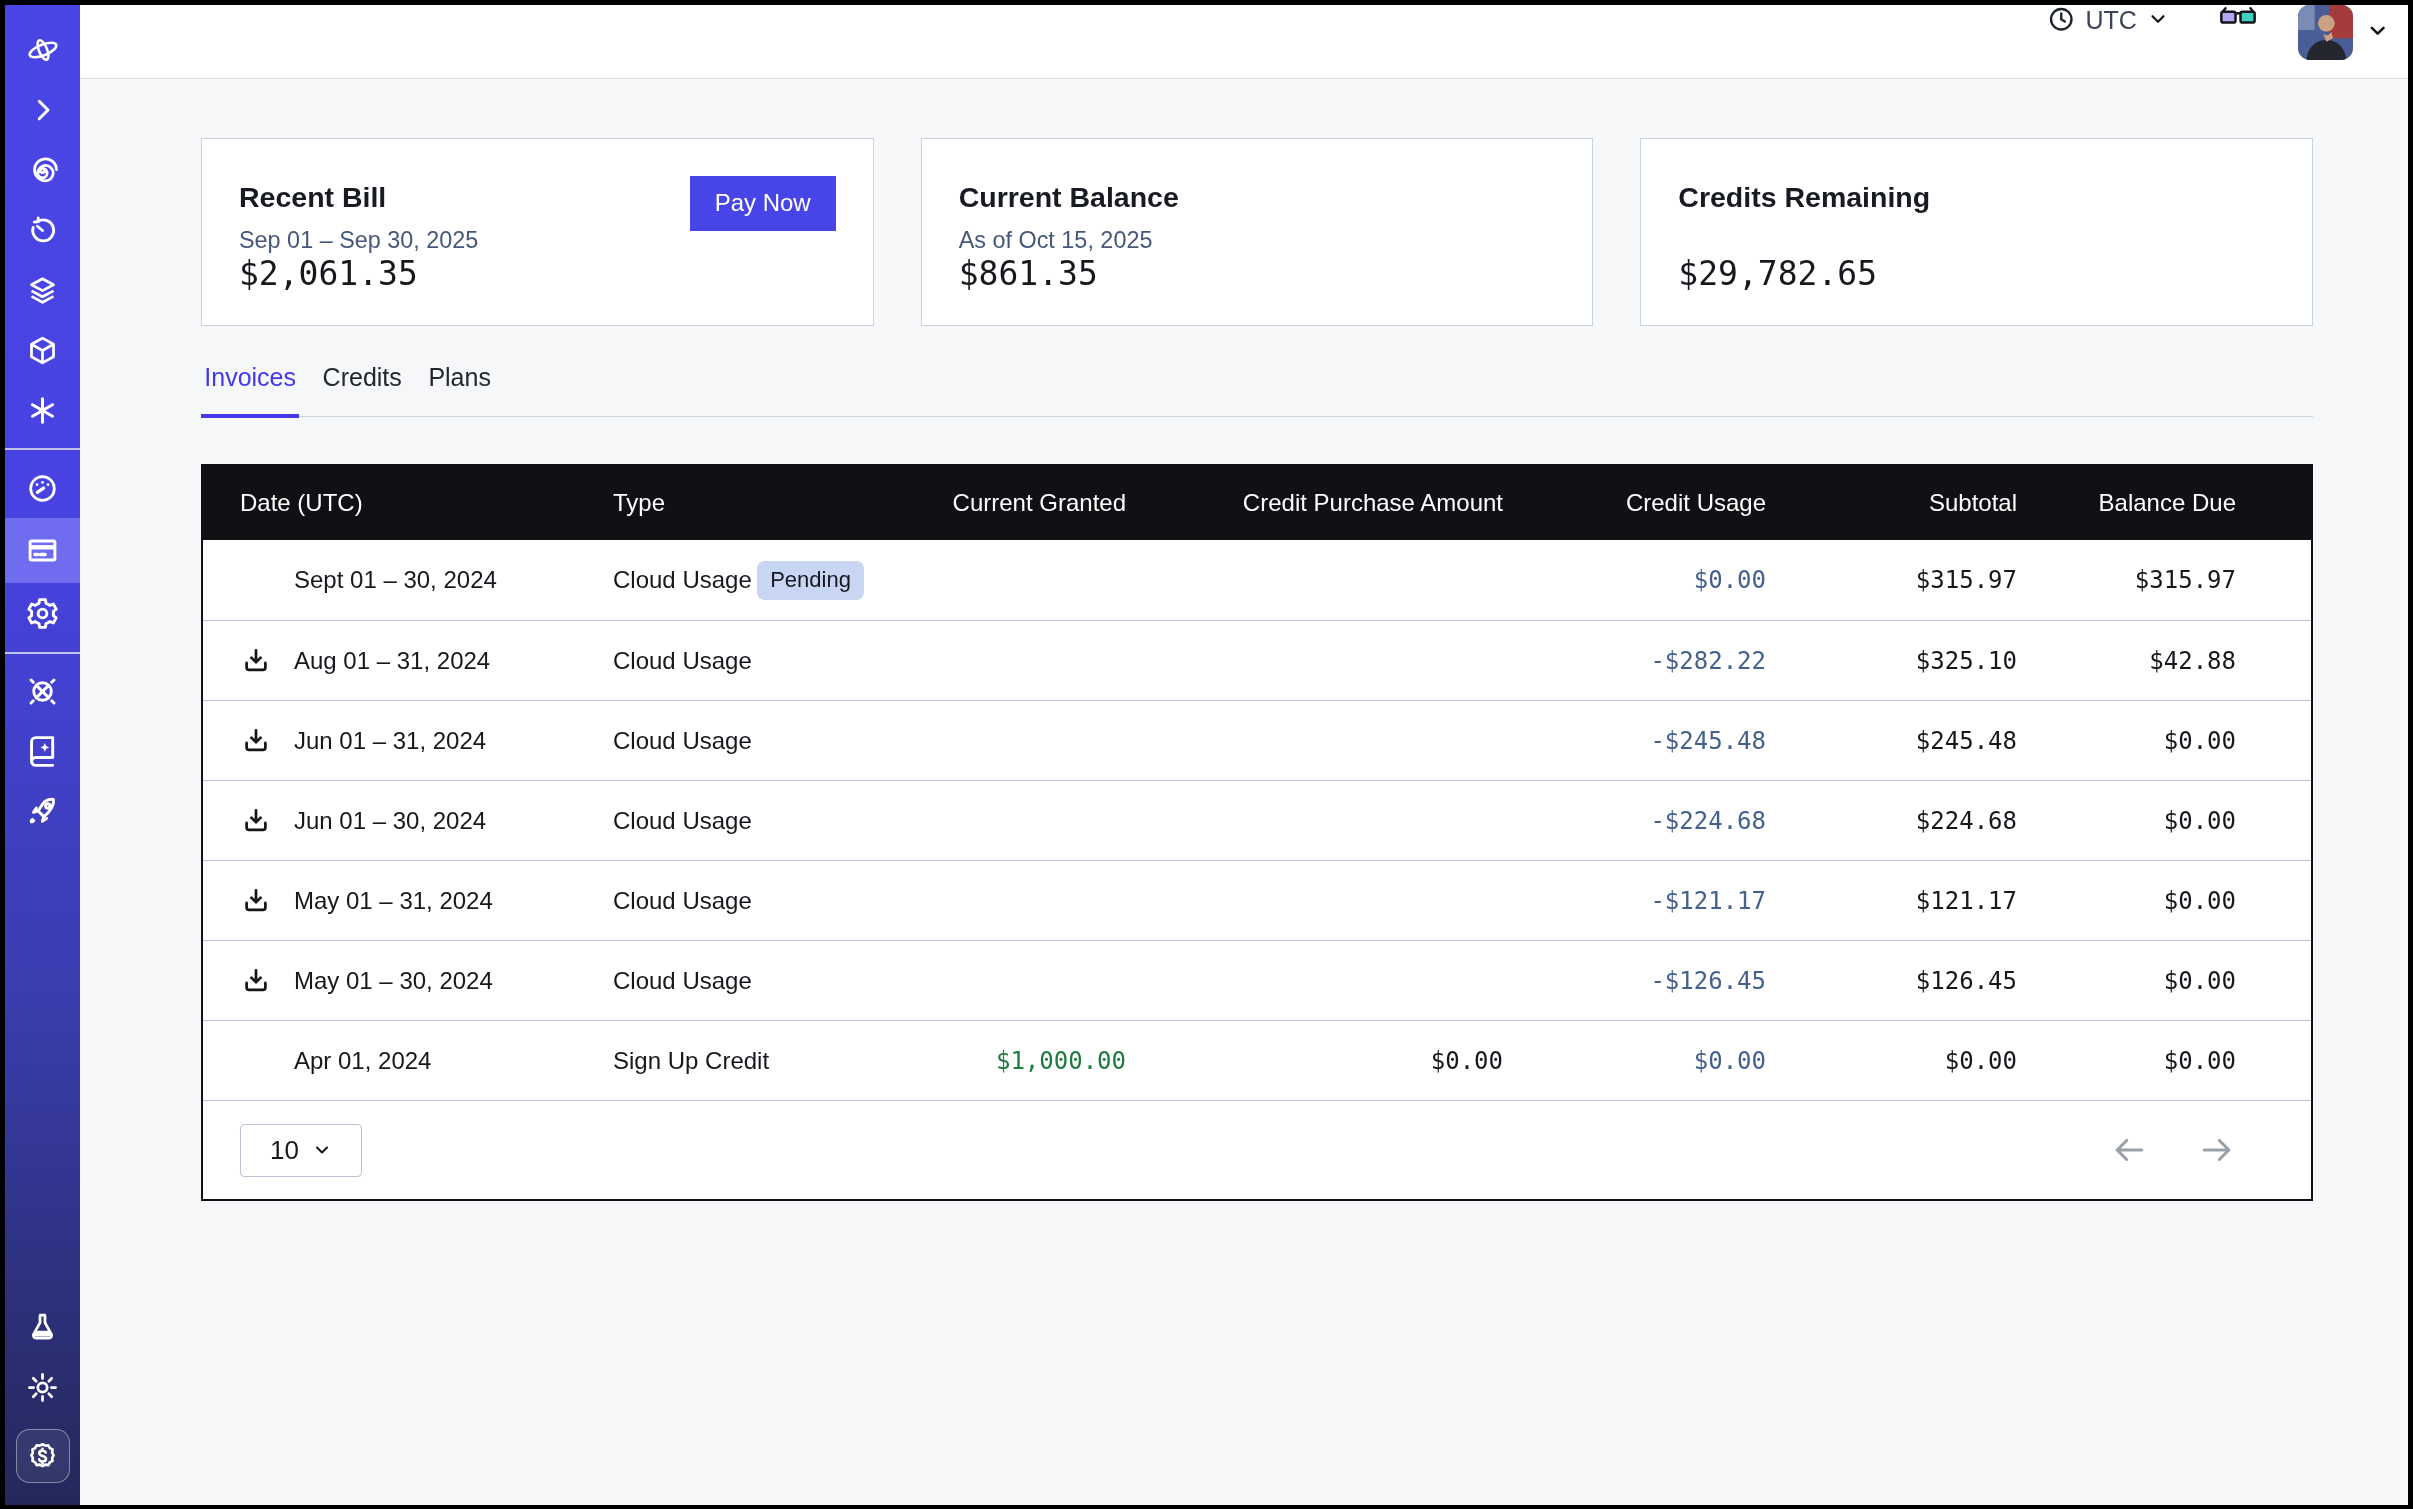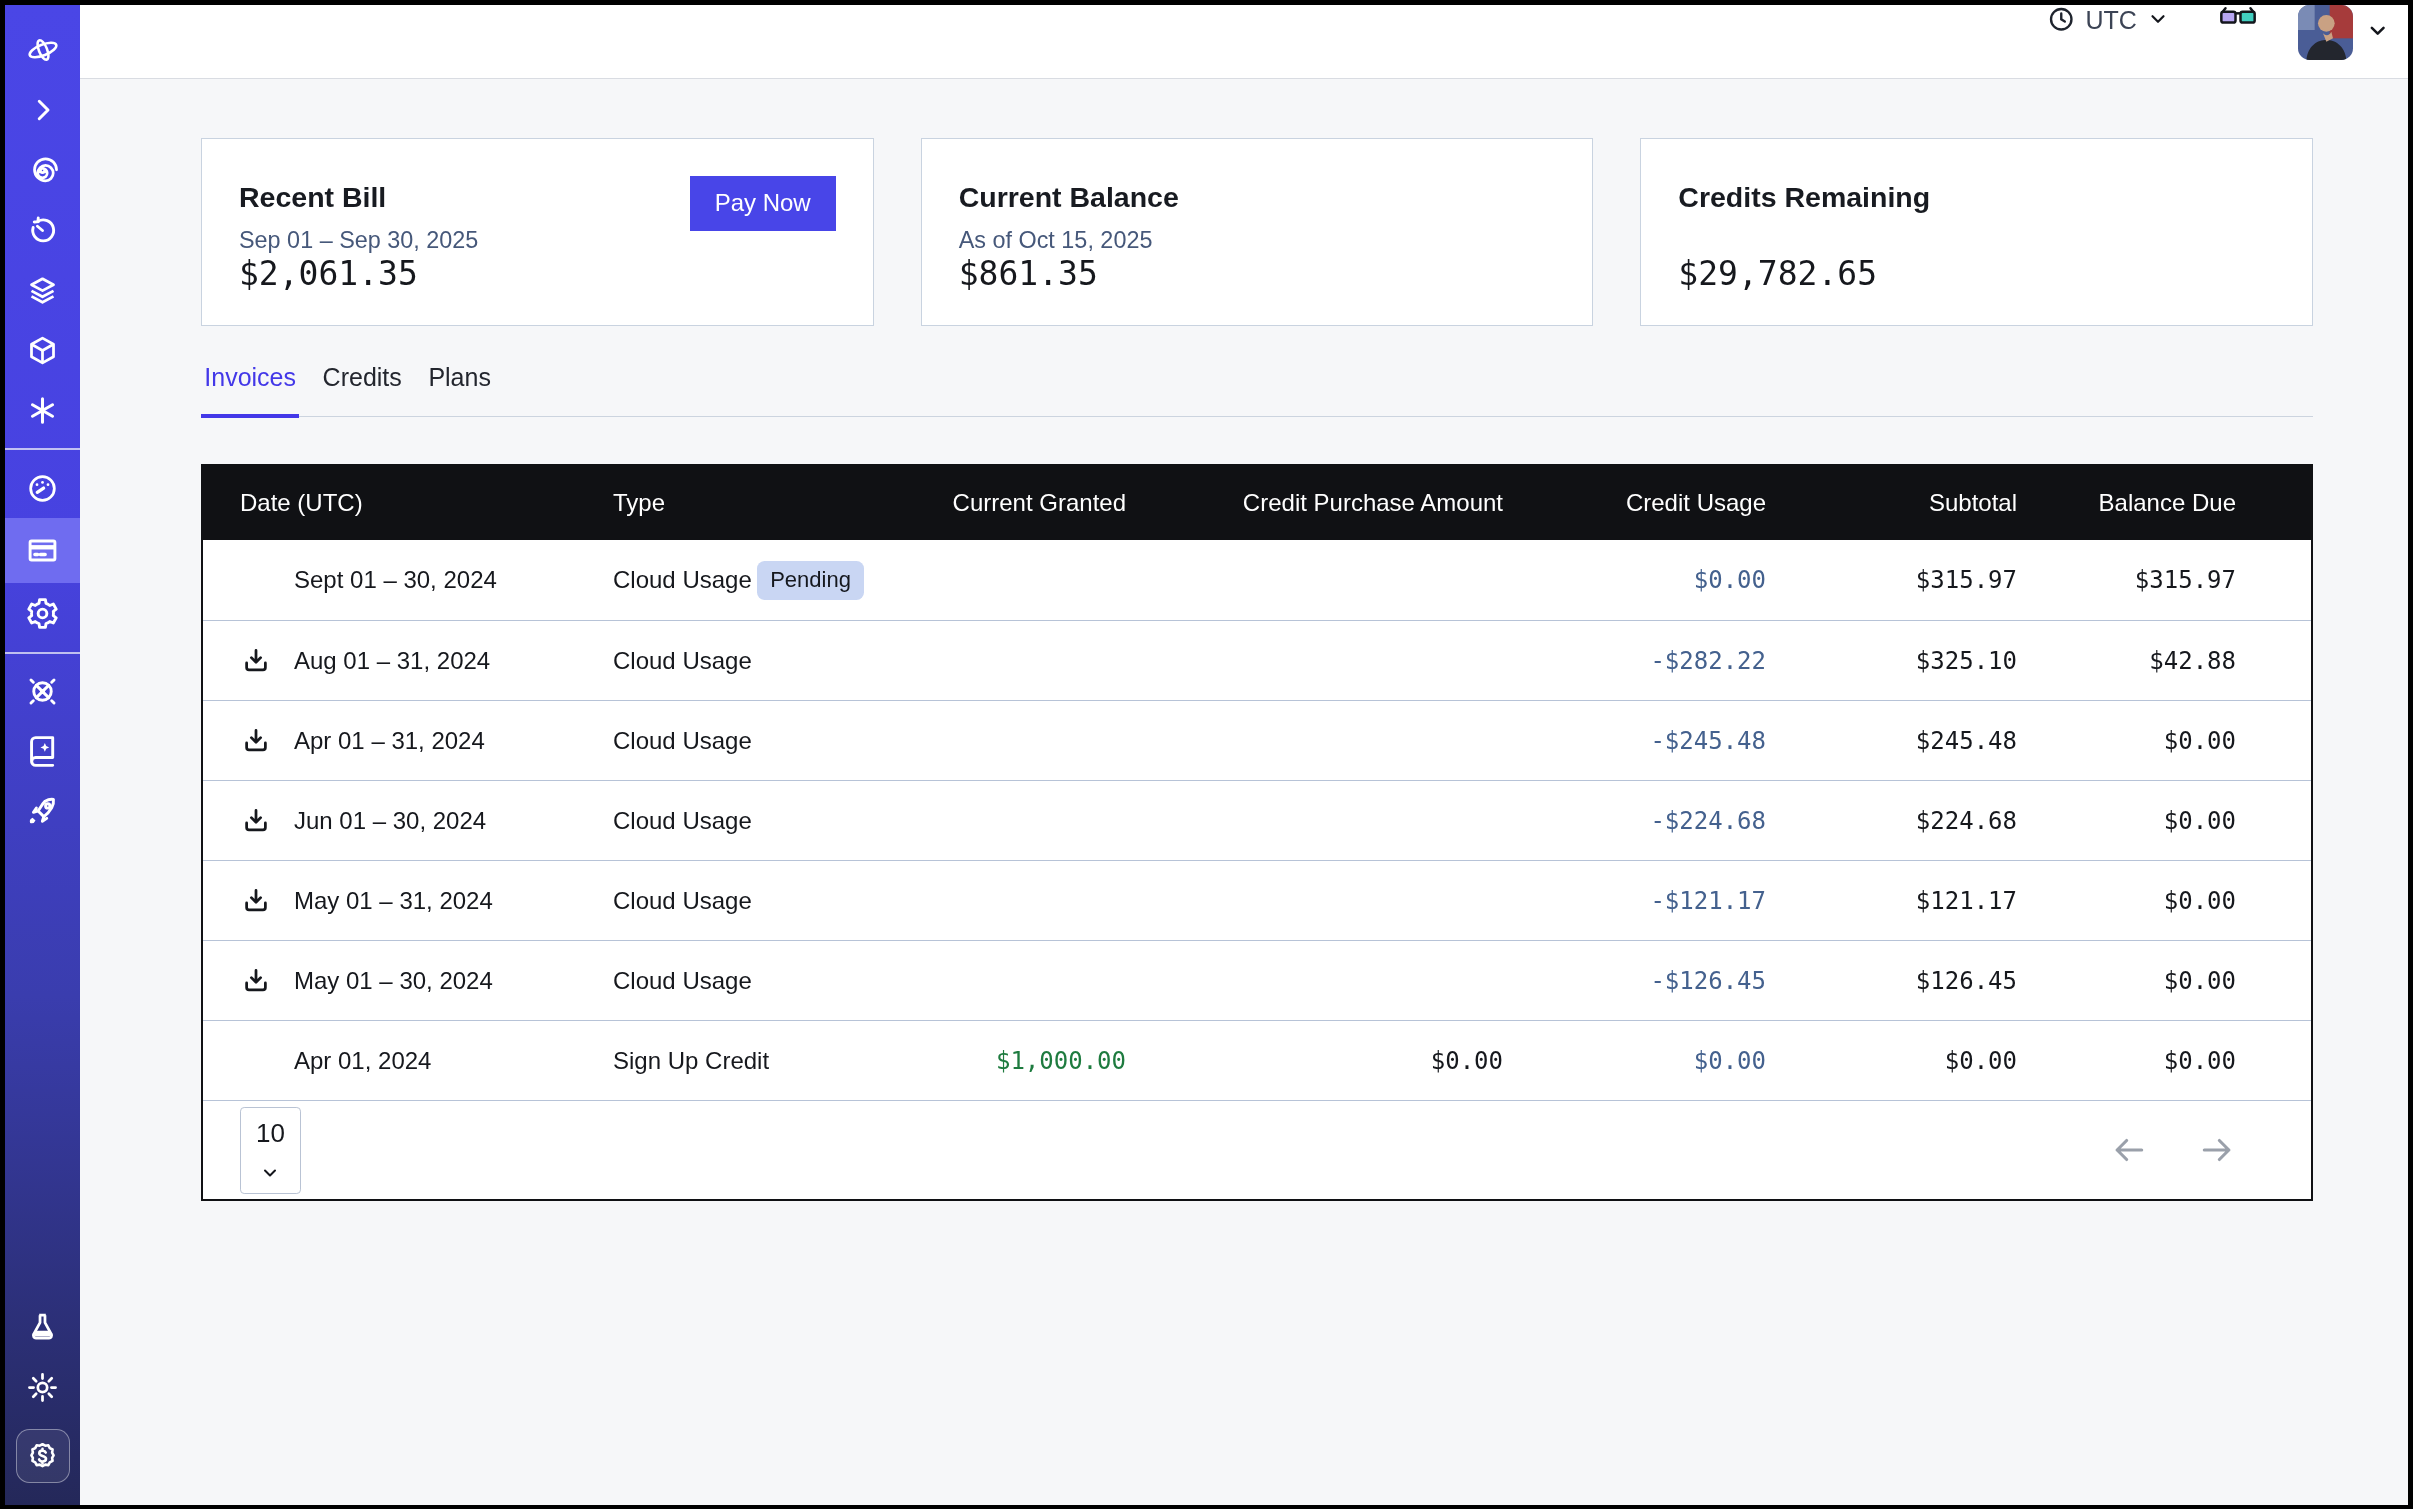--- a/index.html
+++ b/index.html
@@ -58,21 +58,21 @@
   .date-cell { display:flex; align-items:center; }
   .dl-slot { width:32px; height:32px; margin-right:22px; flex:0 0 32px; display:flex; align-items:center; justify-content:center; }
   .type-cell { display:flex; align-items:center; gap:5px; }
   .badge { background:#c9d6f3; color:#15181e; font-size:22px; padding:6.7px 13.4px; border-radius:7.5px; white-space:nowrap; }
   .mono { font-family:"DejaVu Sans Mono", monospace; }
   .td.usage { color:#44618e; }
   .td.green { color:#1e7b3f; }
 
   .pagination { height:99px; border-top:1.7px solid #b7c3d7; display:flex; align-items:center; padding:0 75px 0 37px; }
   .pagesize { display:flex; align-items:center; gap:13.4px; border:1.7px solid #b9c3d4; border-radius:4.2px;
-    padding:10px 15px; background:#fff; cursor:pointer; font-size:26px; color:#16181d;flex-direction:column; }
+    padding:10px 29px; background:#fff; cursor:pointer; font-size:26px; color:#16181d; }
   .pag-arrows { margin-left:auto; display:flex; gap:50px; }
   .pag-arrow { cursor:pointer; display:flex; }
 </style>
 </head>
 <body>
 
 <div class="app">
 
   <nav class="sidebar">
     <div class="sb-btn">
@@ -311,21 +311,21 @@
   </div>
 
   <div class="grid trow">
     <div class="date-cell">
       <span class="dl-slot">
                   <svg width="30" height="30" viewBox="0 0 24 24" fill="none" stroke="#16181d" stroke-width="2.2" stroke-linecap="round" stroke-linejoin="round">
                     <path d="M12 3.5V13M8.3 9.3L12 13l3.7-3.7"></path>
                     <path d="M4.5 13.5v3.6A1.9 1.9 0 0 0 6.4 19h11.2a1.9 1.9 0 0 0 1.9-1.9v-3.6"></path>
                   </svg>
                 </span>
-      <span>Apr 01 – 31, 2024</span>
+      <span>Jun 01 – 31, 2024</span>
     </div>
     <div class="type-cell">
       <span>Cloud Usage</span>
 
     </div>
     <div class="td r mono"></div>
     <div class="td r mono"></div>
     <div class="td r mono usage">-$245.48</div>
     <div class="td r mono">$245.48</div>
     <div class="td r mono">$0.00</div>

